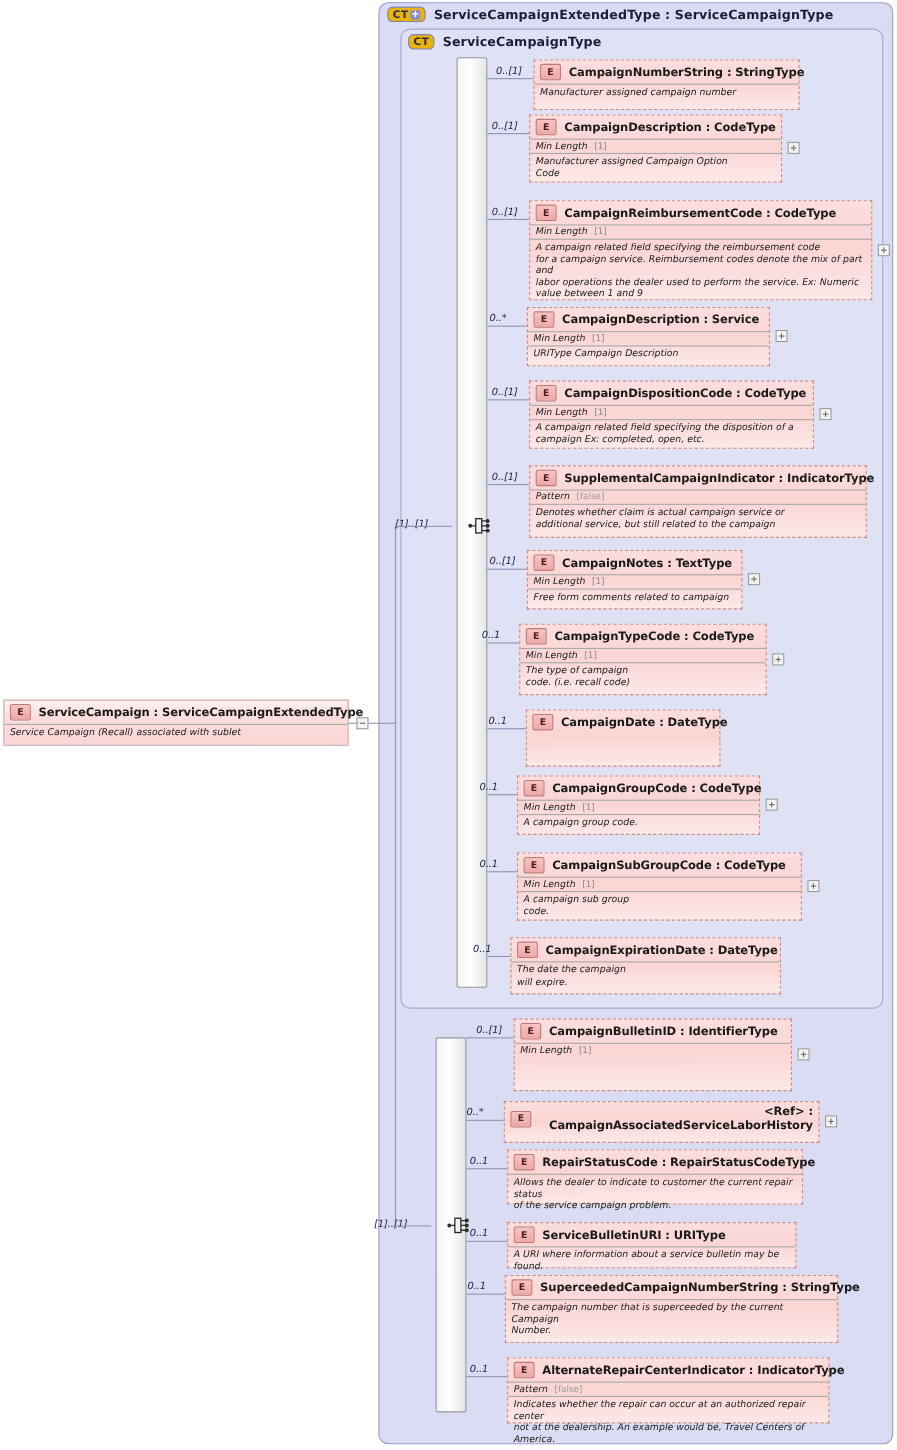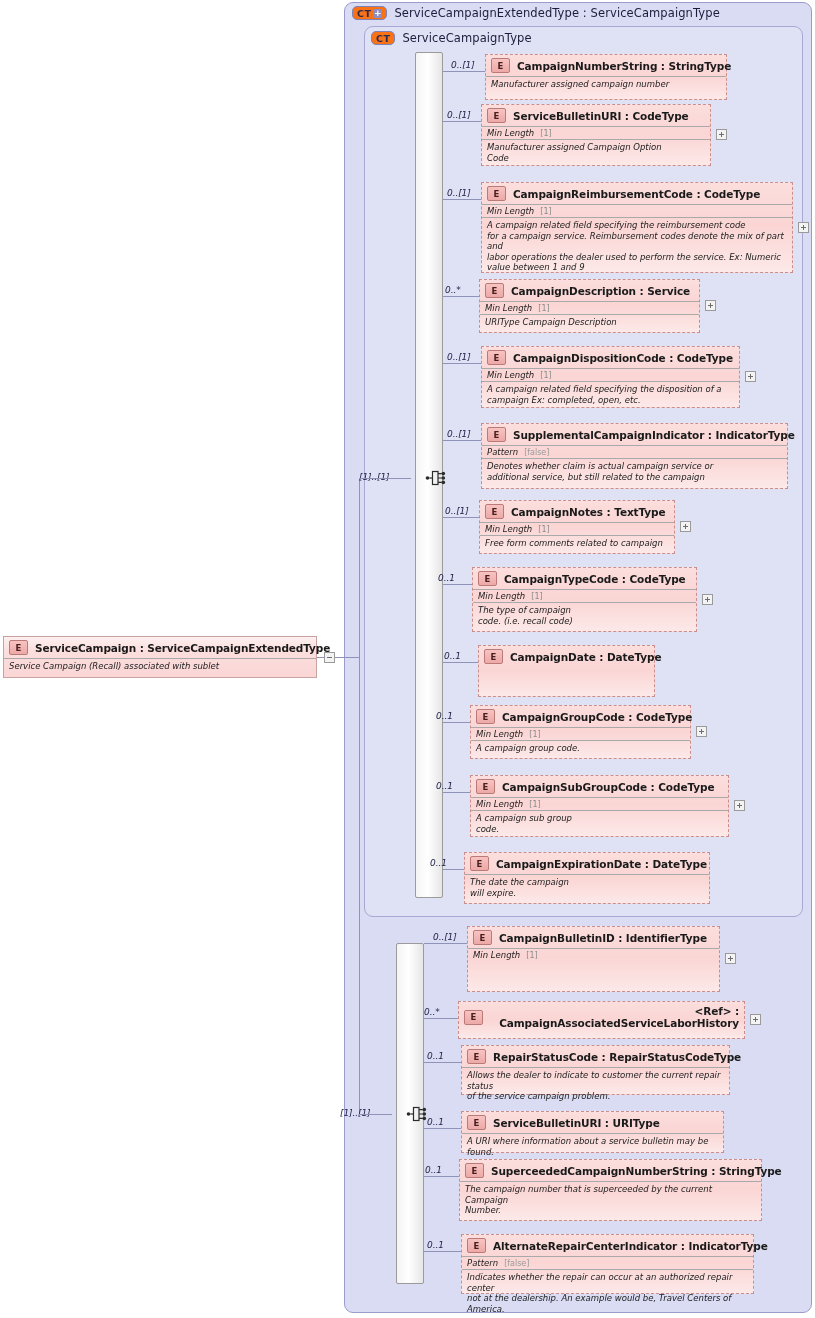--- a/index.html
+++ b/index.html
@@ -4,25 +4,25 @@
 <style>
   html,body{margin:0;padding:0;background:#ffffff;}
   body{font-family:"DejaVu Sans","Liberation Sans",sans-serif;}
   #stage{position:relative;width:815px;height:1318px;overflow:hidden;background:#fff;}
 
   
   .ct-box{position:absolute;background:#d9dcf2;border:1px solid #9a9ccb;border-radius:9px;box-sizing:border-box;}
   .ct-box.inner{background:#dfe1f4;border:1px solid #a7a9d4;border-radius:9px;}
   .ct-head{position:absolute;display:flex;align-items:center;gap:7px;white-space:nowrap;}
   .ct-badge{display:inline-flex;align-items:center;justify-content:center;
-    background:#f97316;border:1px solid #7f82b5;border-radius:5px;color:#2a2a50;
+    background:#eab308;border:1px solid #7f82b5;border-radius:5px;color:#2a2a50;
     font-size:9.5px;font-weight:bold;letter-spacing:.5px;height:14px;padding:0 4px;box-sizing:border-box;}
   .ct-badge .plus{margin-left:2px;display:inline-block;width:9px;height:9px;line-height:8px;
     background:#8b8ec2;color:#fff;border-radius:2px;font-size:9px;text-align:center;font-weight:bold;}
-  .ct-title{font-size:11.5px;color:#1c1c3c;font-weight:400;letter-spacing:.1px;}
+  .ct-title{font-size:11.5px;color:#1c1c3c;font-weight:700;letter-spacing:.1px;}
 
   
   .modelbar{position:absolute;border:1px solid #9b9b9b;border-radius:2px;
     background:linear-gradient(to right,#f4f4f4 0%,#ffffff 45%,#e6e6e6 100%);box-sizing:border-box;}
 
   
   .compositor{position:absolute;width:22px;height:22px;}
 
   
   .hline{position:absolute;height:0;border-top:1px solid #9093b8;}
@@ -115,21 +115,21 @@
           <span class="e-badge">E</span>
           <span class="node-title">CampaignNumberString : StringType</span>
         </div>
         <div class="doc">Manufacturer assigned campaign number</div>
       </div>
       <div class="hline" style="left:443px;top:121px;width:38px;"></div>
       <div class="card" style="left:447px;top:110px;">0..[1]</div>
       <div class="node" style="left:481px;top:104px;width:230px;height:62px;">
         <div class="node-head">
           <span class="e-badge">E</span>
-          <span class="node-title">ServiceBulletinURI : CodeType</span>
+          <span class="node-title">CampaignDescription : CodeType</span>
         </div>
         <div class="facet">Min Length<span class="fval">[1]</span></div>
         <div class="doc">Manufacturer assigned Campaign Option<br>Code</div>
       </div>
       <div class="expand" style="left:716px;top:129px;"></div>
       <div class="hline" style="left:443px;top:199px;width:38px;"></div>
       <div class="card" style="left:447px;top:188px;">0..[1]</div>
       <div class="node" style="left:481px;top:182px;width:312px;height:91px;">
         <div class="node-head">
           <span class="e-badge">E</span>

